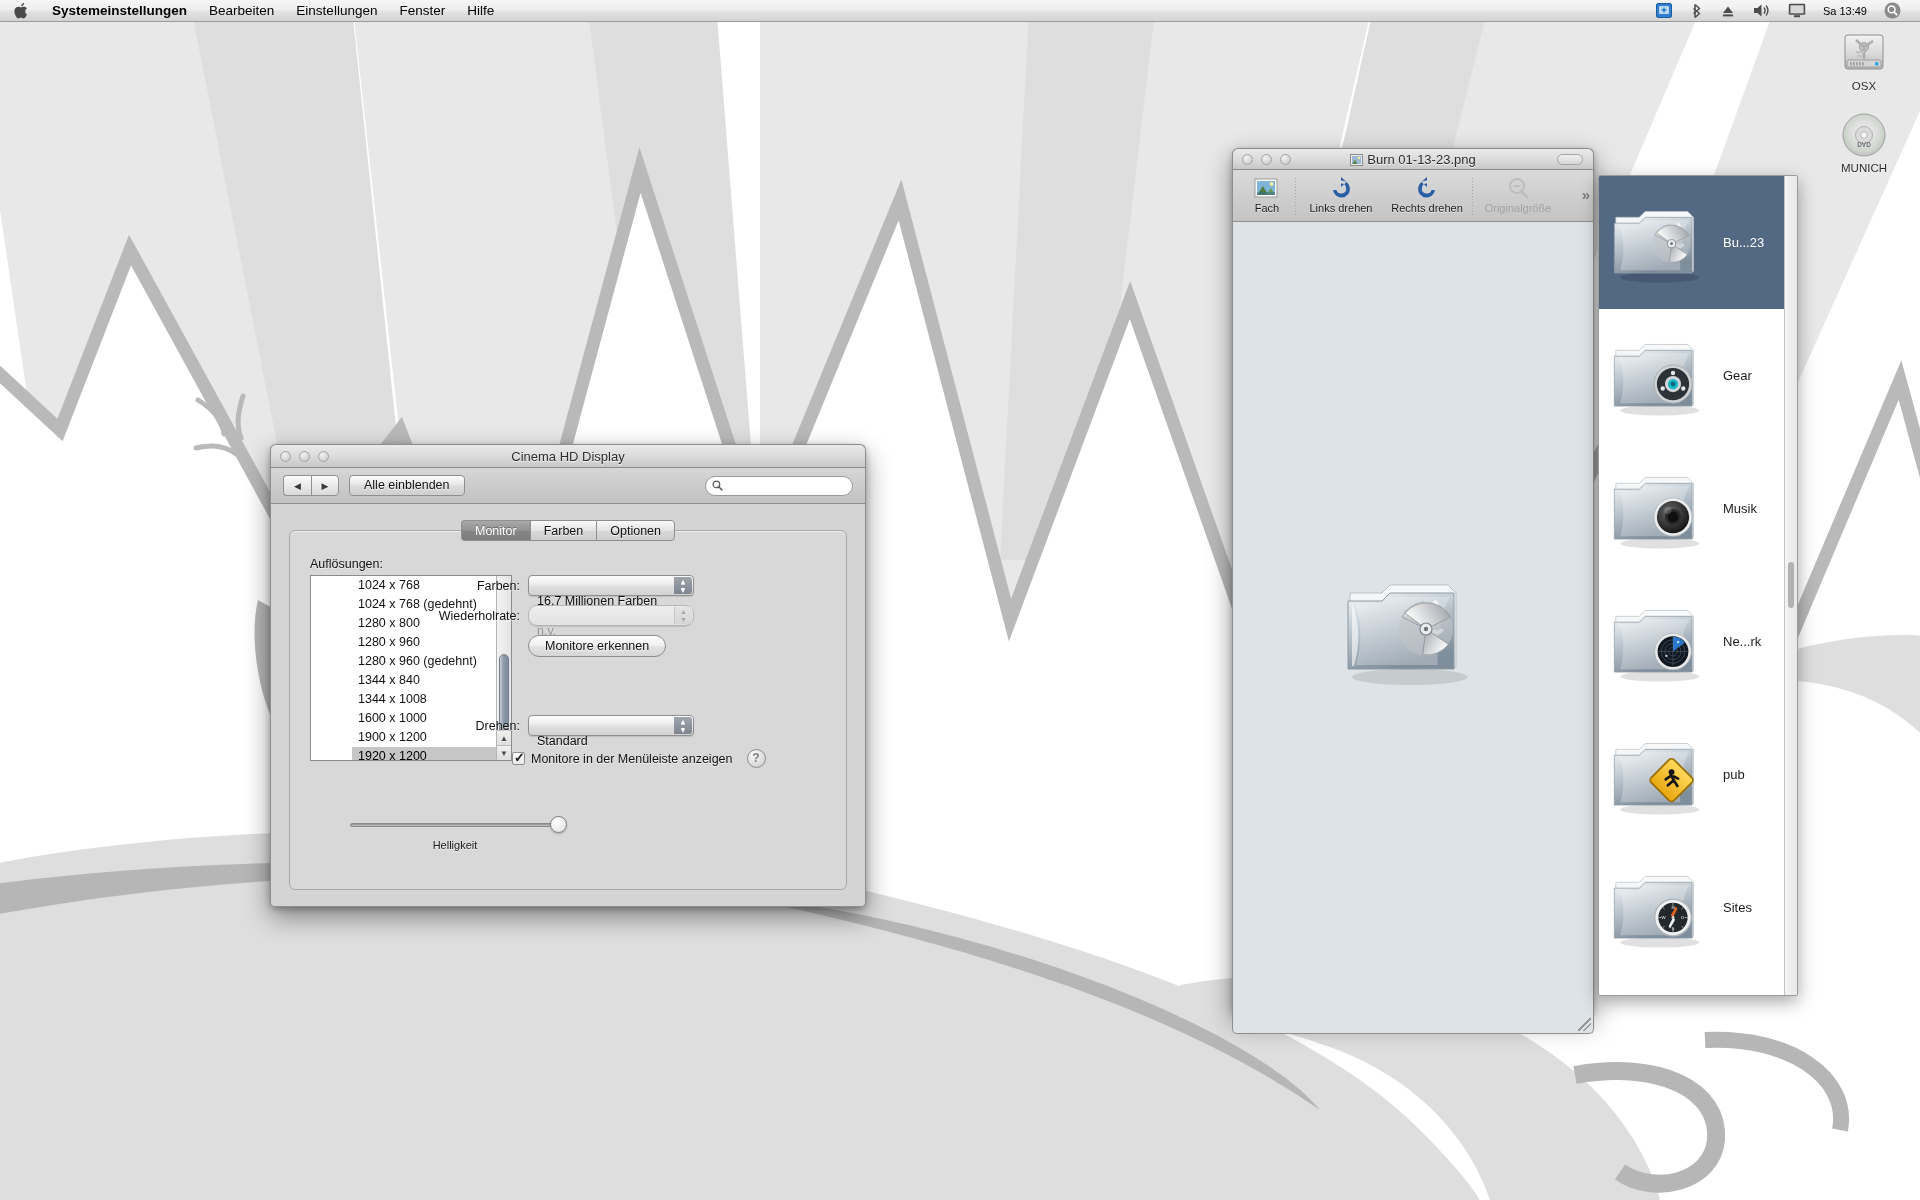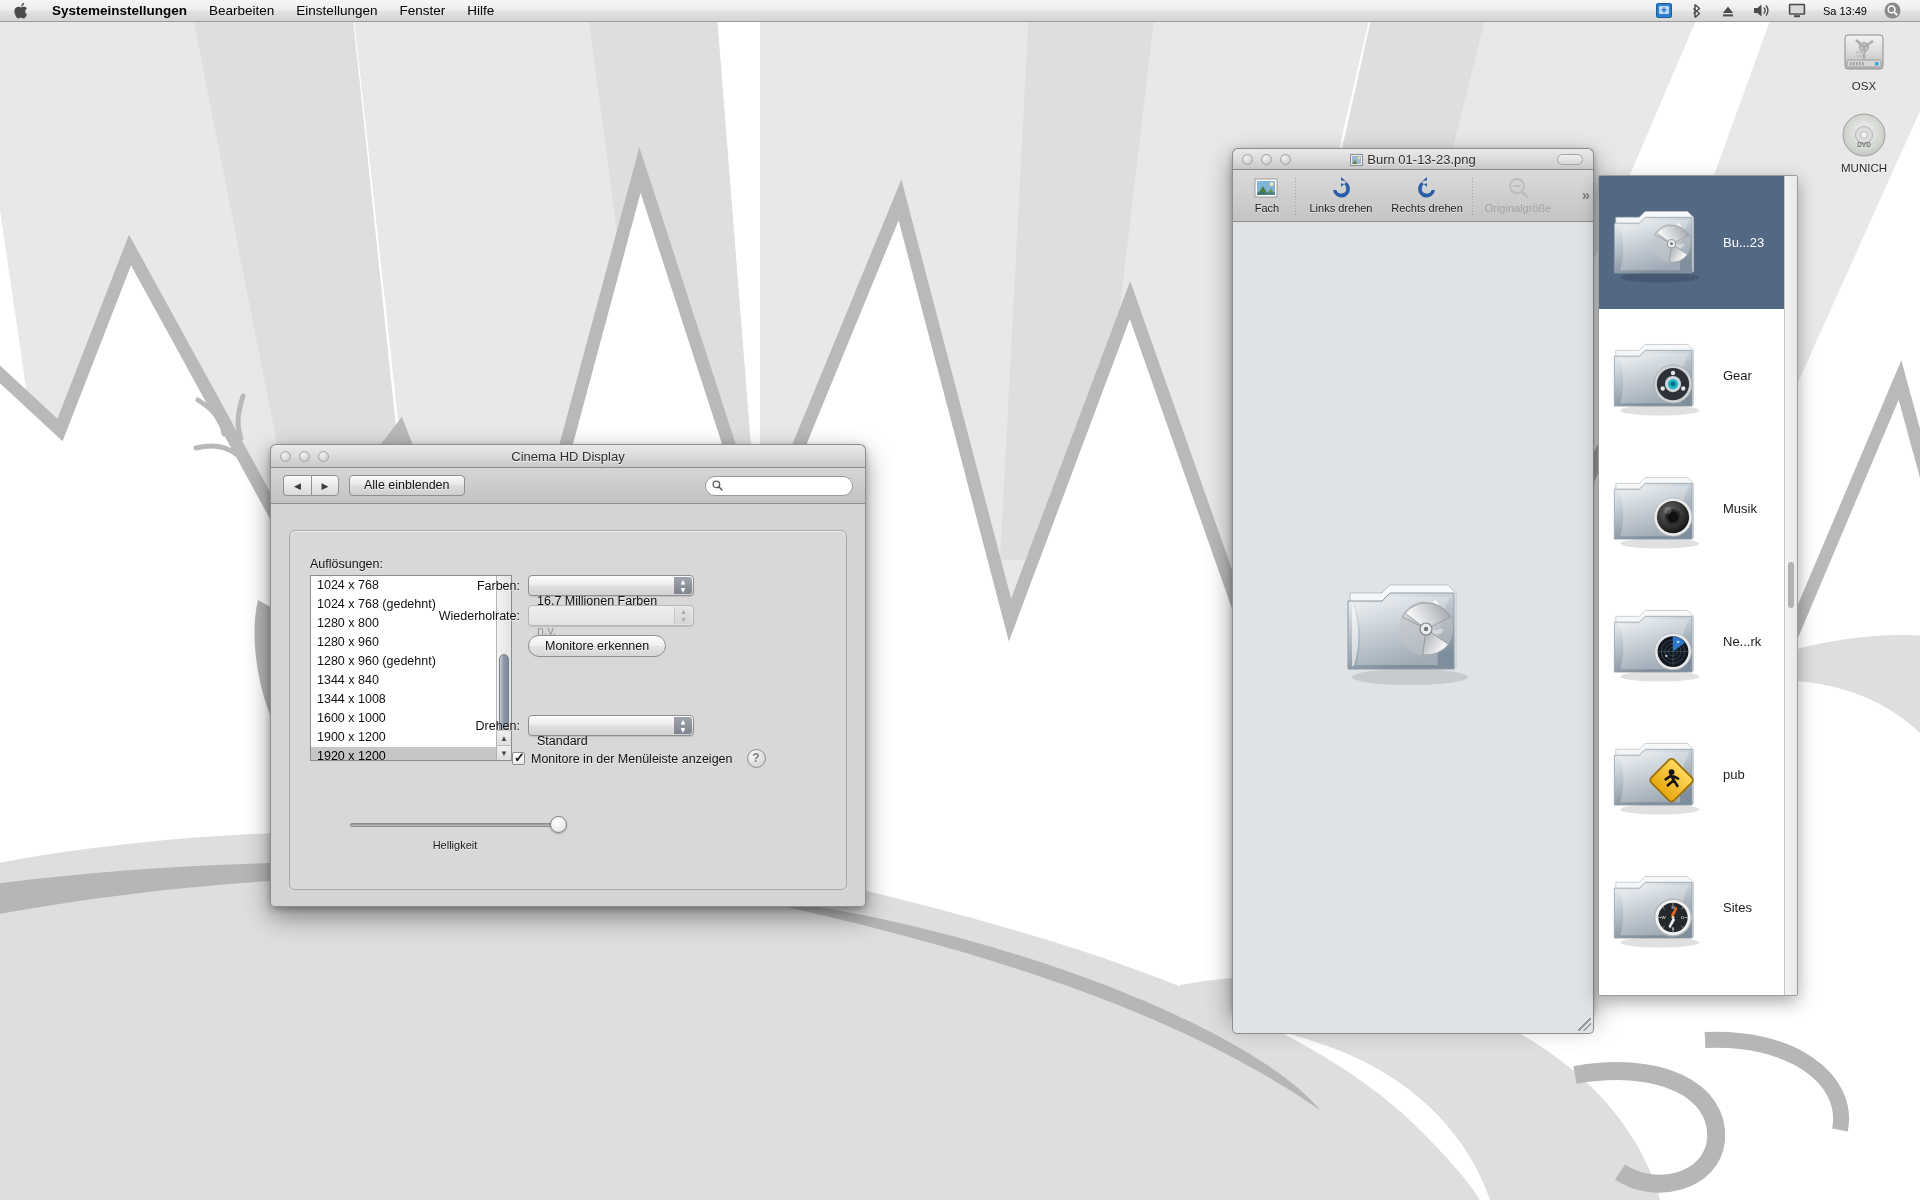--- a/index.html
+++ b/index.html
@@ -134,21 +134,21 @@
     box-shadow: inset 0 1px 0 rgba(255,255,255,0.55);
   }
   .lbl-std { font-size: 12.5px; color: #101010; text-shadow: 0 1px 0 rgba(255,255,255,0.65); }
 
   #res-label { position: absolute; left: 20px; top: 26px; }
   #res-list {
     position: absolute; left: 20px; top: 44px; width: 202px; height: 186px;
     background: #fff; border: 1px solid #8c8c8c;
     overflow: hidden; display: flex;
   }
-  #res-items { flex: 1; }
+  #res-items { flex: 1; margin-left: 41px; }
   .res-item {
     font-size: 12.5px; color: #111; padding: 1px 6px; height: 19px; line-height: 17px;
   }
   .res-item.selected { background: #c6c6c6; color: #000; }
   #res-scroll {
     width: 15px; background: linear-gradient(to right, #f2f2f2, #e4e4e4);
     border-left: 1px solid #b4b4b4; position: relative;
   }
   #res-thumb {
     position: absolute; left: 2px; right: 2px; top: 78px; height: 96px;
@@ -793,20 +793,25 @@
         <svg width="11" height="11" viewBox="0 0 11 11">
           <circle cx="4.4" cy="4.4" r="3.3" fill="none" stroke="#5c5c5c" stroke-width="1.3"></circle>
           <path d="M6.9 6.9 L10 10" stroke="#5c5c5c" stroke-width="1.5" stroke-linecap="round"></path>
         </svg>
       </span>
       <input type="text" placeholder="" style="">
     </div>
   </div>
 
   <div id="sp-body">
+    <div id="sp-tabs">
+      <div class="tab active">Monitor</div>
+      <div class="tab">Farben</div>
+      <div class="tab">Optionen</div>
+    </div>
 
     <div id="sp-panel">
 
       <div id="res-label" class="lbl-std">Auflösungen:</div>
 
       <div id="res-list">
         <div id="res-items">
           <div class="res-item">1024 x 768</div>
           <div class="res-item">1024 x 768 (gedehnt)</div>
           <div class="res-item">1280 x 800</div>
@@ -831,21 +836,21 @@
           <span>16,7 Millionen Farben</span>
           <span class="arrows">
               <span>▲</span>
               <span>▼</span>
             </span>
         </div>
       </div>
 
       <div class="field-row" style="left:128px; top:74px;">
         <div class="field-label">Wiederholrate:</div>
-        <div class="popup disabled" style="width:166px;">
+        <div class="popup disabled" style="width:166px;border-radius:9px;">
           <span>n.v.</span>
           <span class="arrows">
               <span>▲</span>
               <span>▼</span>
             </span>
         </div>
       </div>
 
       <div class="field-row" style="left:238px; top:104px;">
         <div class="roundbtn">Monitore erkennen</div>

